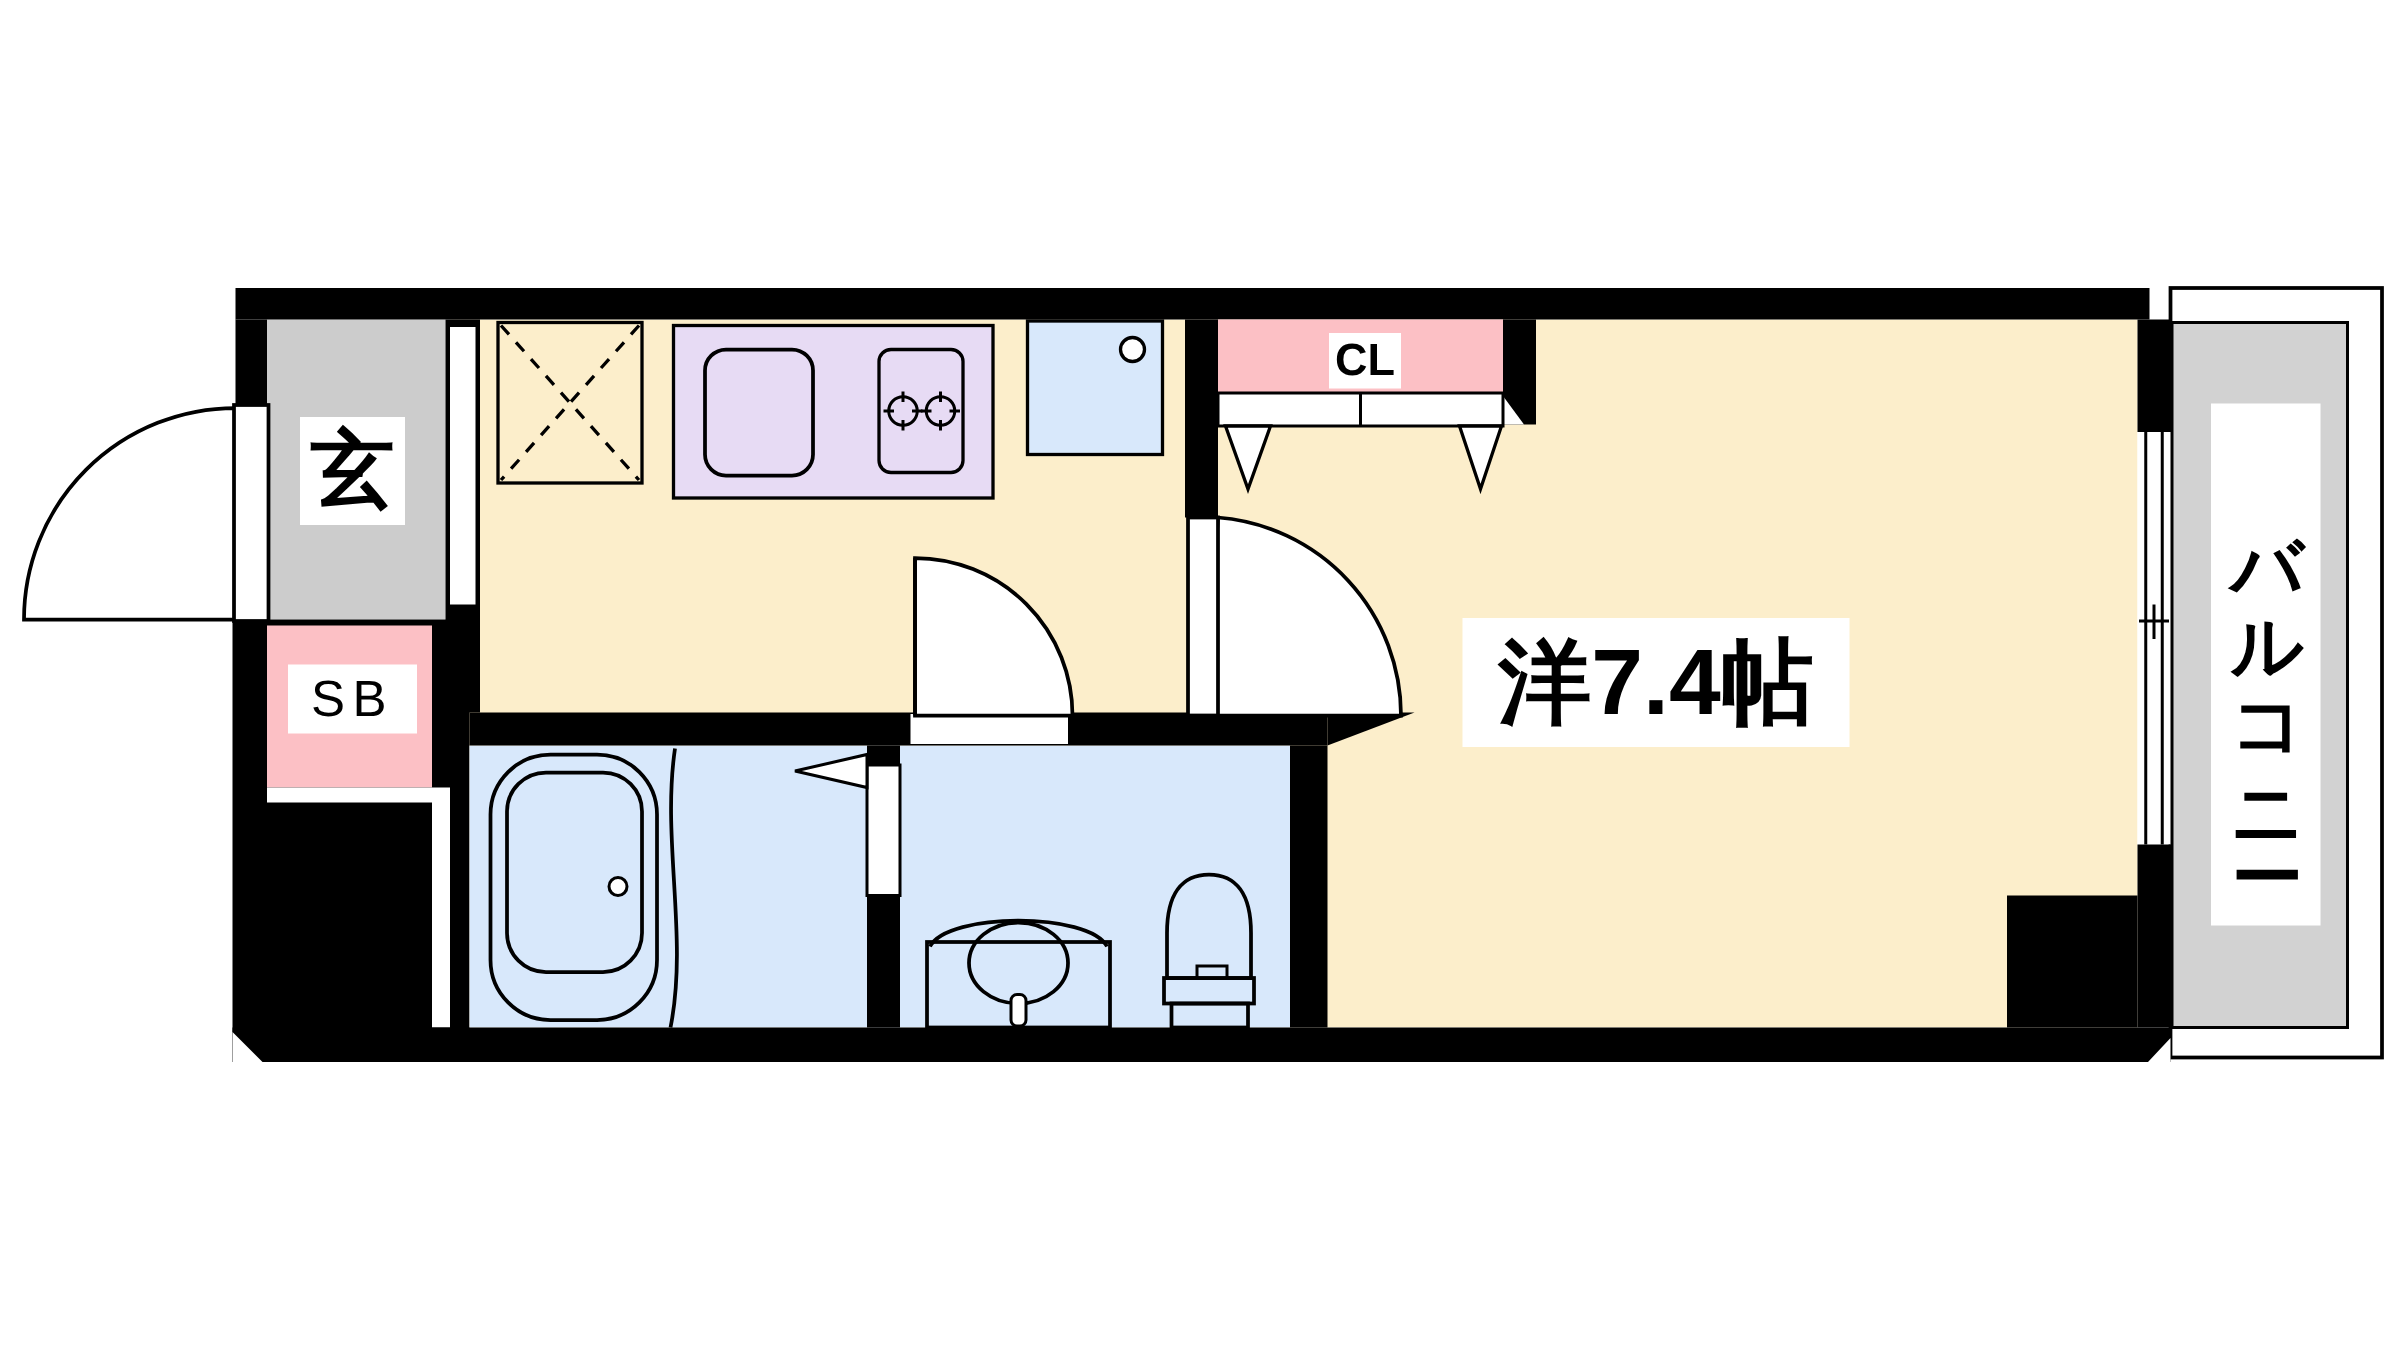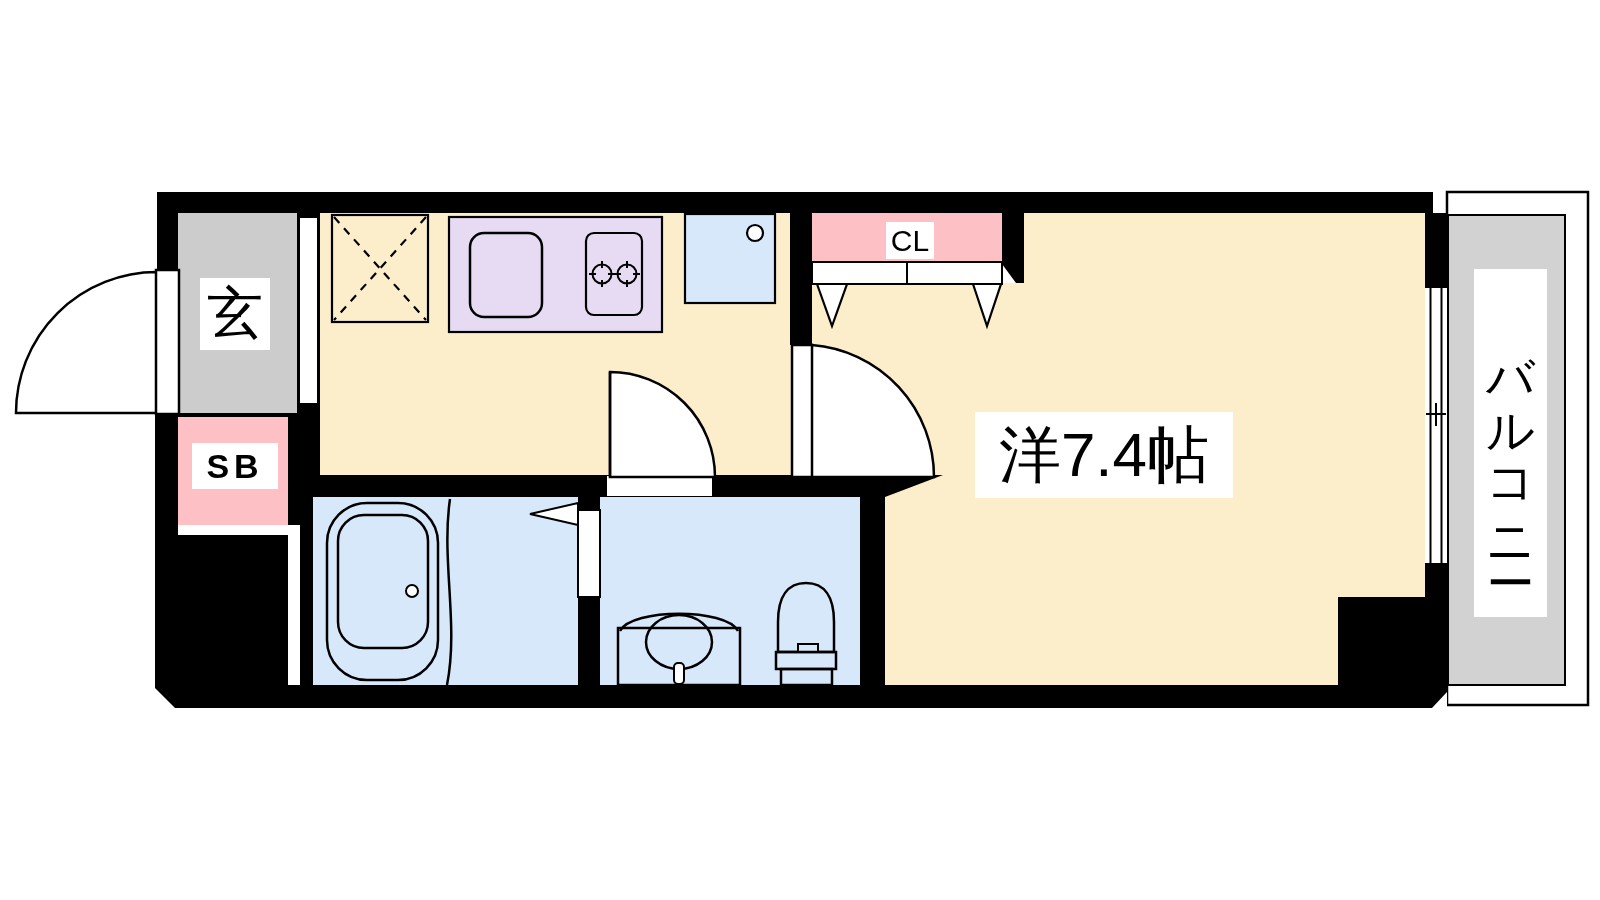--- a/index.html
+++ b/index.html
@@ -11,23 +11,23 @@
   .f-wall{fill:var(--c-wall,#000);}
   .f-cream{fill:var(--c-floor_cream,#FCEECB);}
   .f-gray{fill:var(--c-entrance_gray,#CCCCCC);}
   .f-bgray{fill:var(--c-balcony_gray,#D2D2D2);}
   .f-pink{fill:var(--c-pink,#FCC0C5);}
   .f-purple{fill:var(--c-kitchen_purple,#E7DBF4);}
   .f-blue{fill:var(--c-wet_blue,#D8E8FB);}
   .f-white{fill:#fff;}
   .s-k{stroke:#000;}
   .label{position:absolute;background:#fff;color:#000;display:flex;
-         align-items:center;justify-content:center;font-weight:normal;white-space:nowrap;}
+         align-items:center;justify-content:center;font-weight:bold;white-space:nowrap;}
   .label-genkan{left:200px;top:278px;width:70px;height:72px;font-size:56px;}
-  .label-sb{left:192px;top:443px;width:86px;height:46px;font-size:34px;letter-spacing:5px;font-weight:bold;}
+  .label-sb{left:192px;top:443px;width:86px;height:46px;font-size:34px;letter-spacing:5px;font-weight:normal;}
   .label-cl{left:886px;top:222px;width:48px;height:37px;font-size:30px;}
   .label-room{left:975px;top:412px;width:258px;height:86px;font-size:62px;}
   .label-balcony{left:1474px;top:269px;width:73px;height:348px;font-size:48px;
                  writing-mode:vertical-rl;text-orientation:upright;letter-spacing:4px;}
 </style>
 </head>
 <body>
 
 <div class="stage">
 <svg width="1600" height="900" viewBox="0 0 1600 900">

